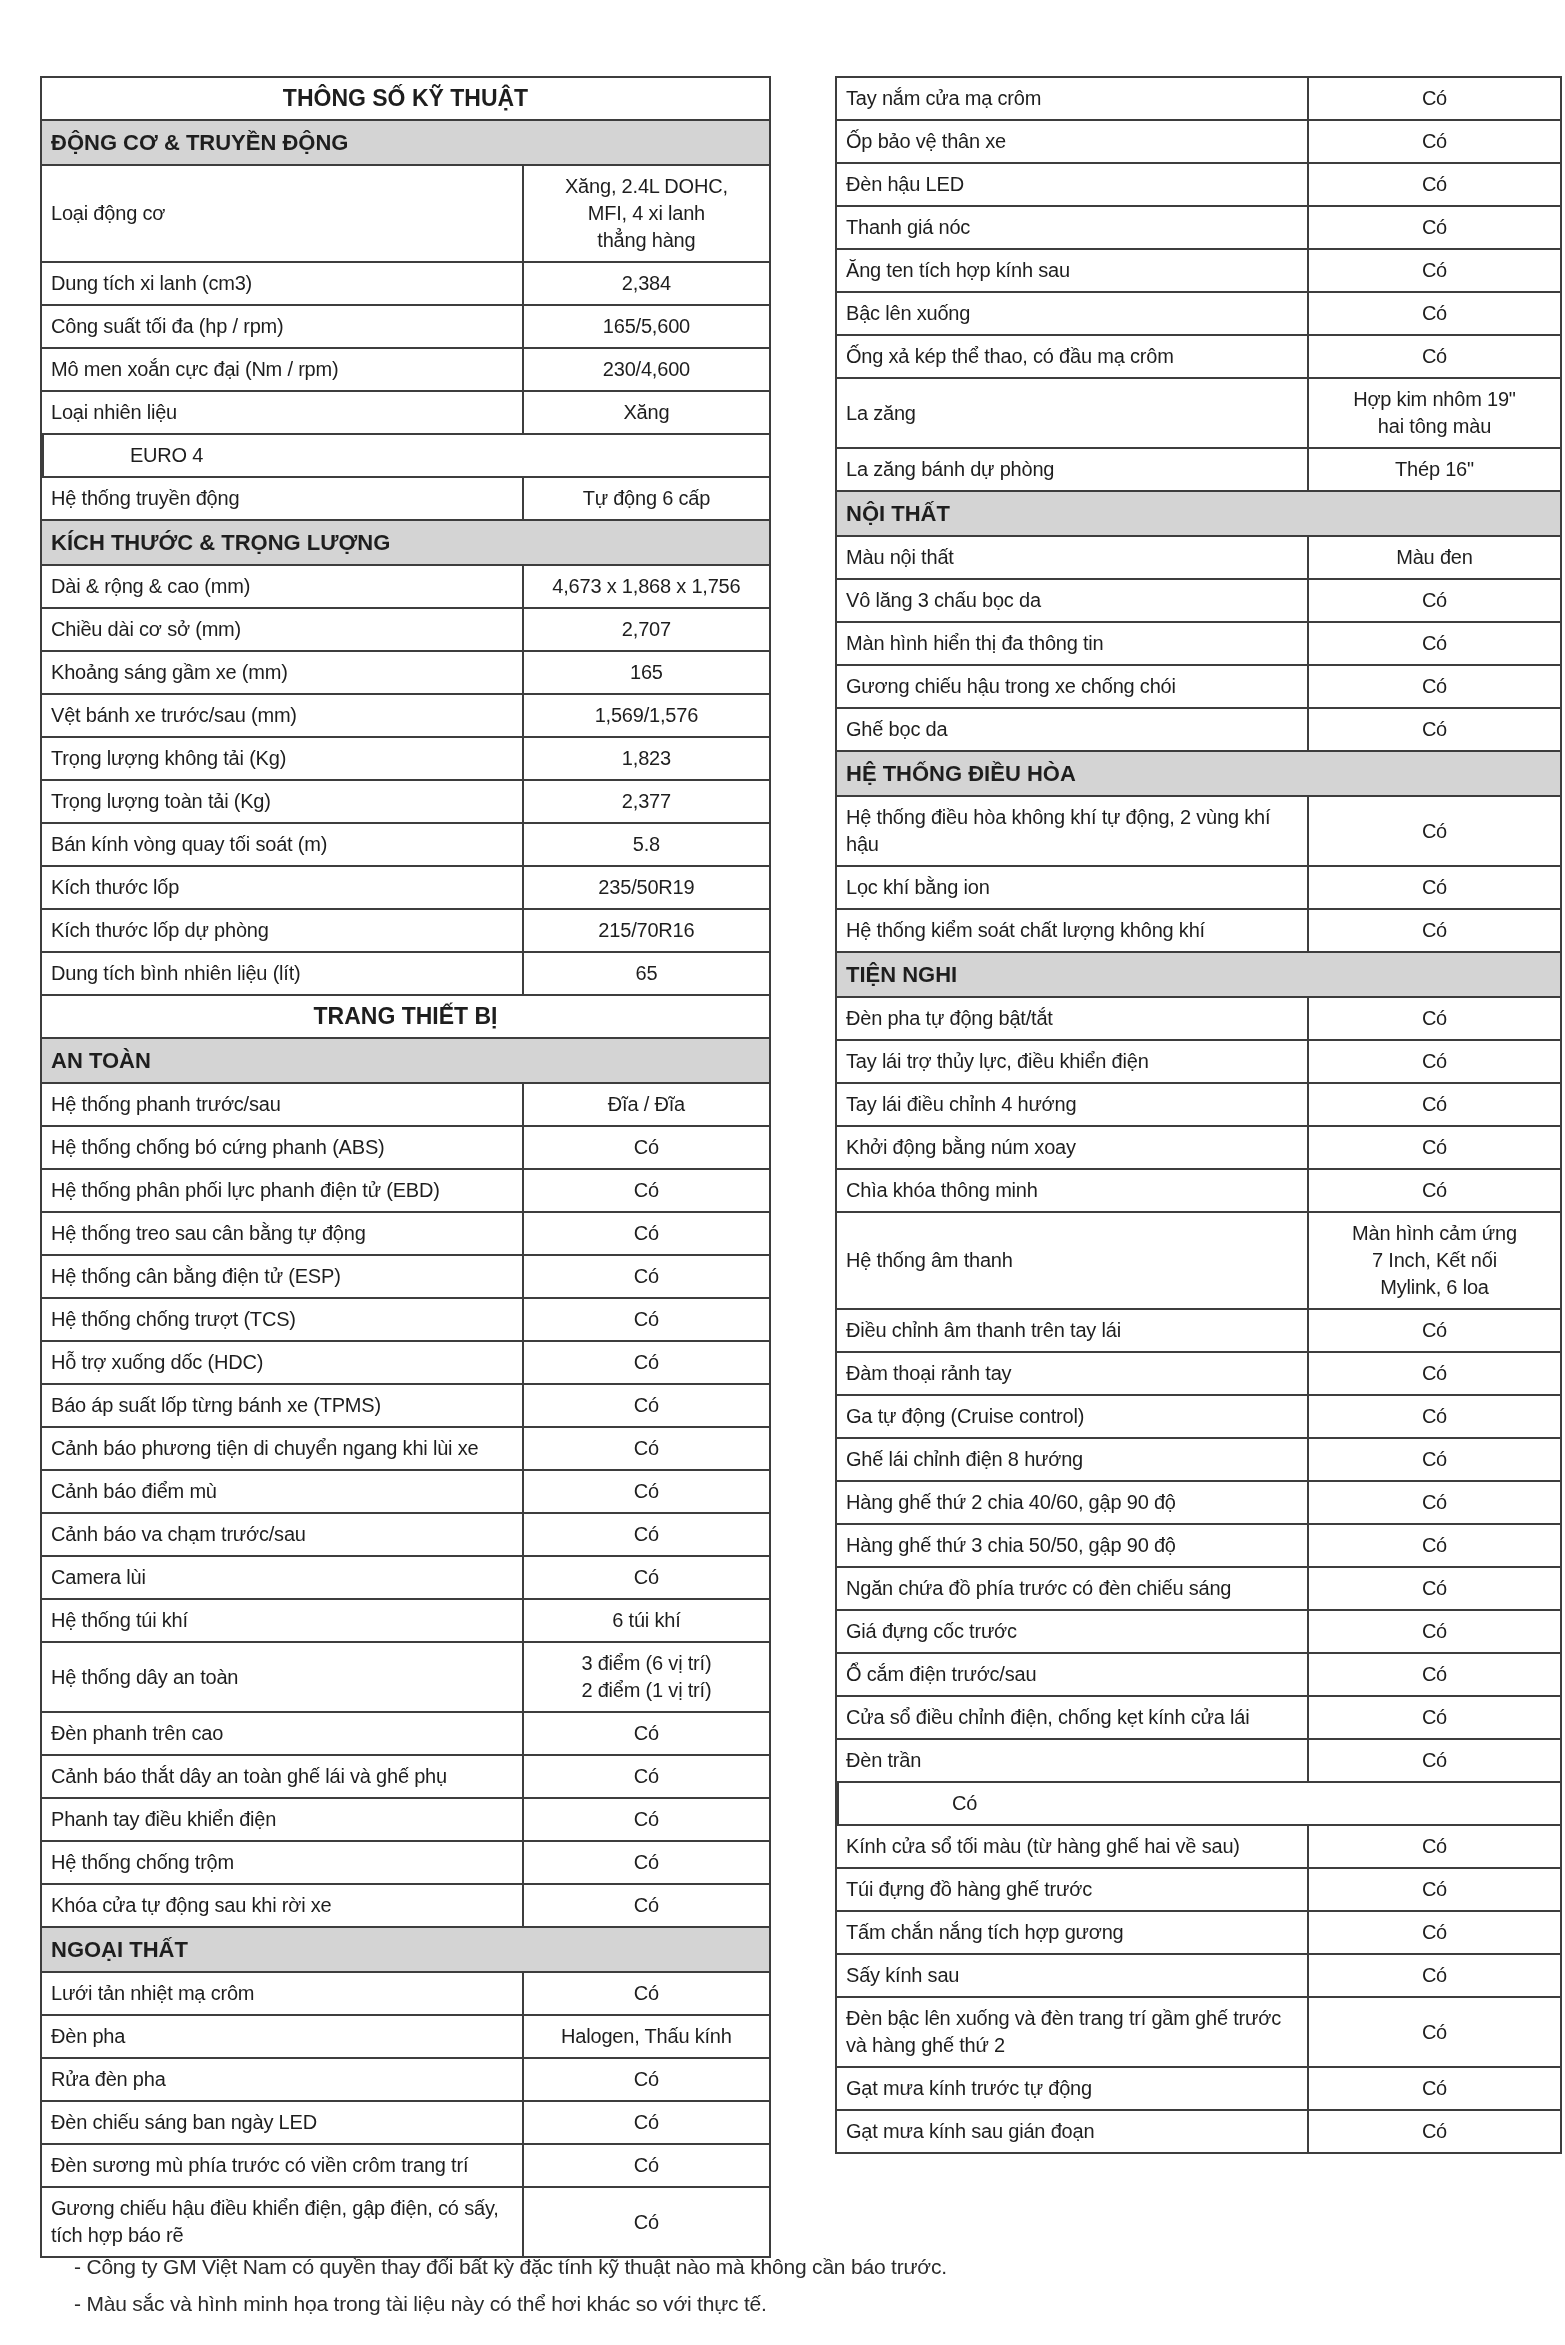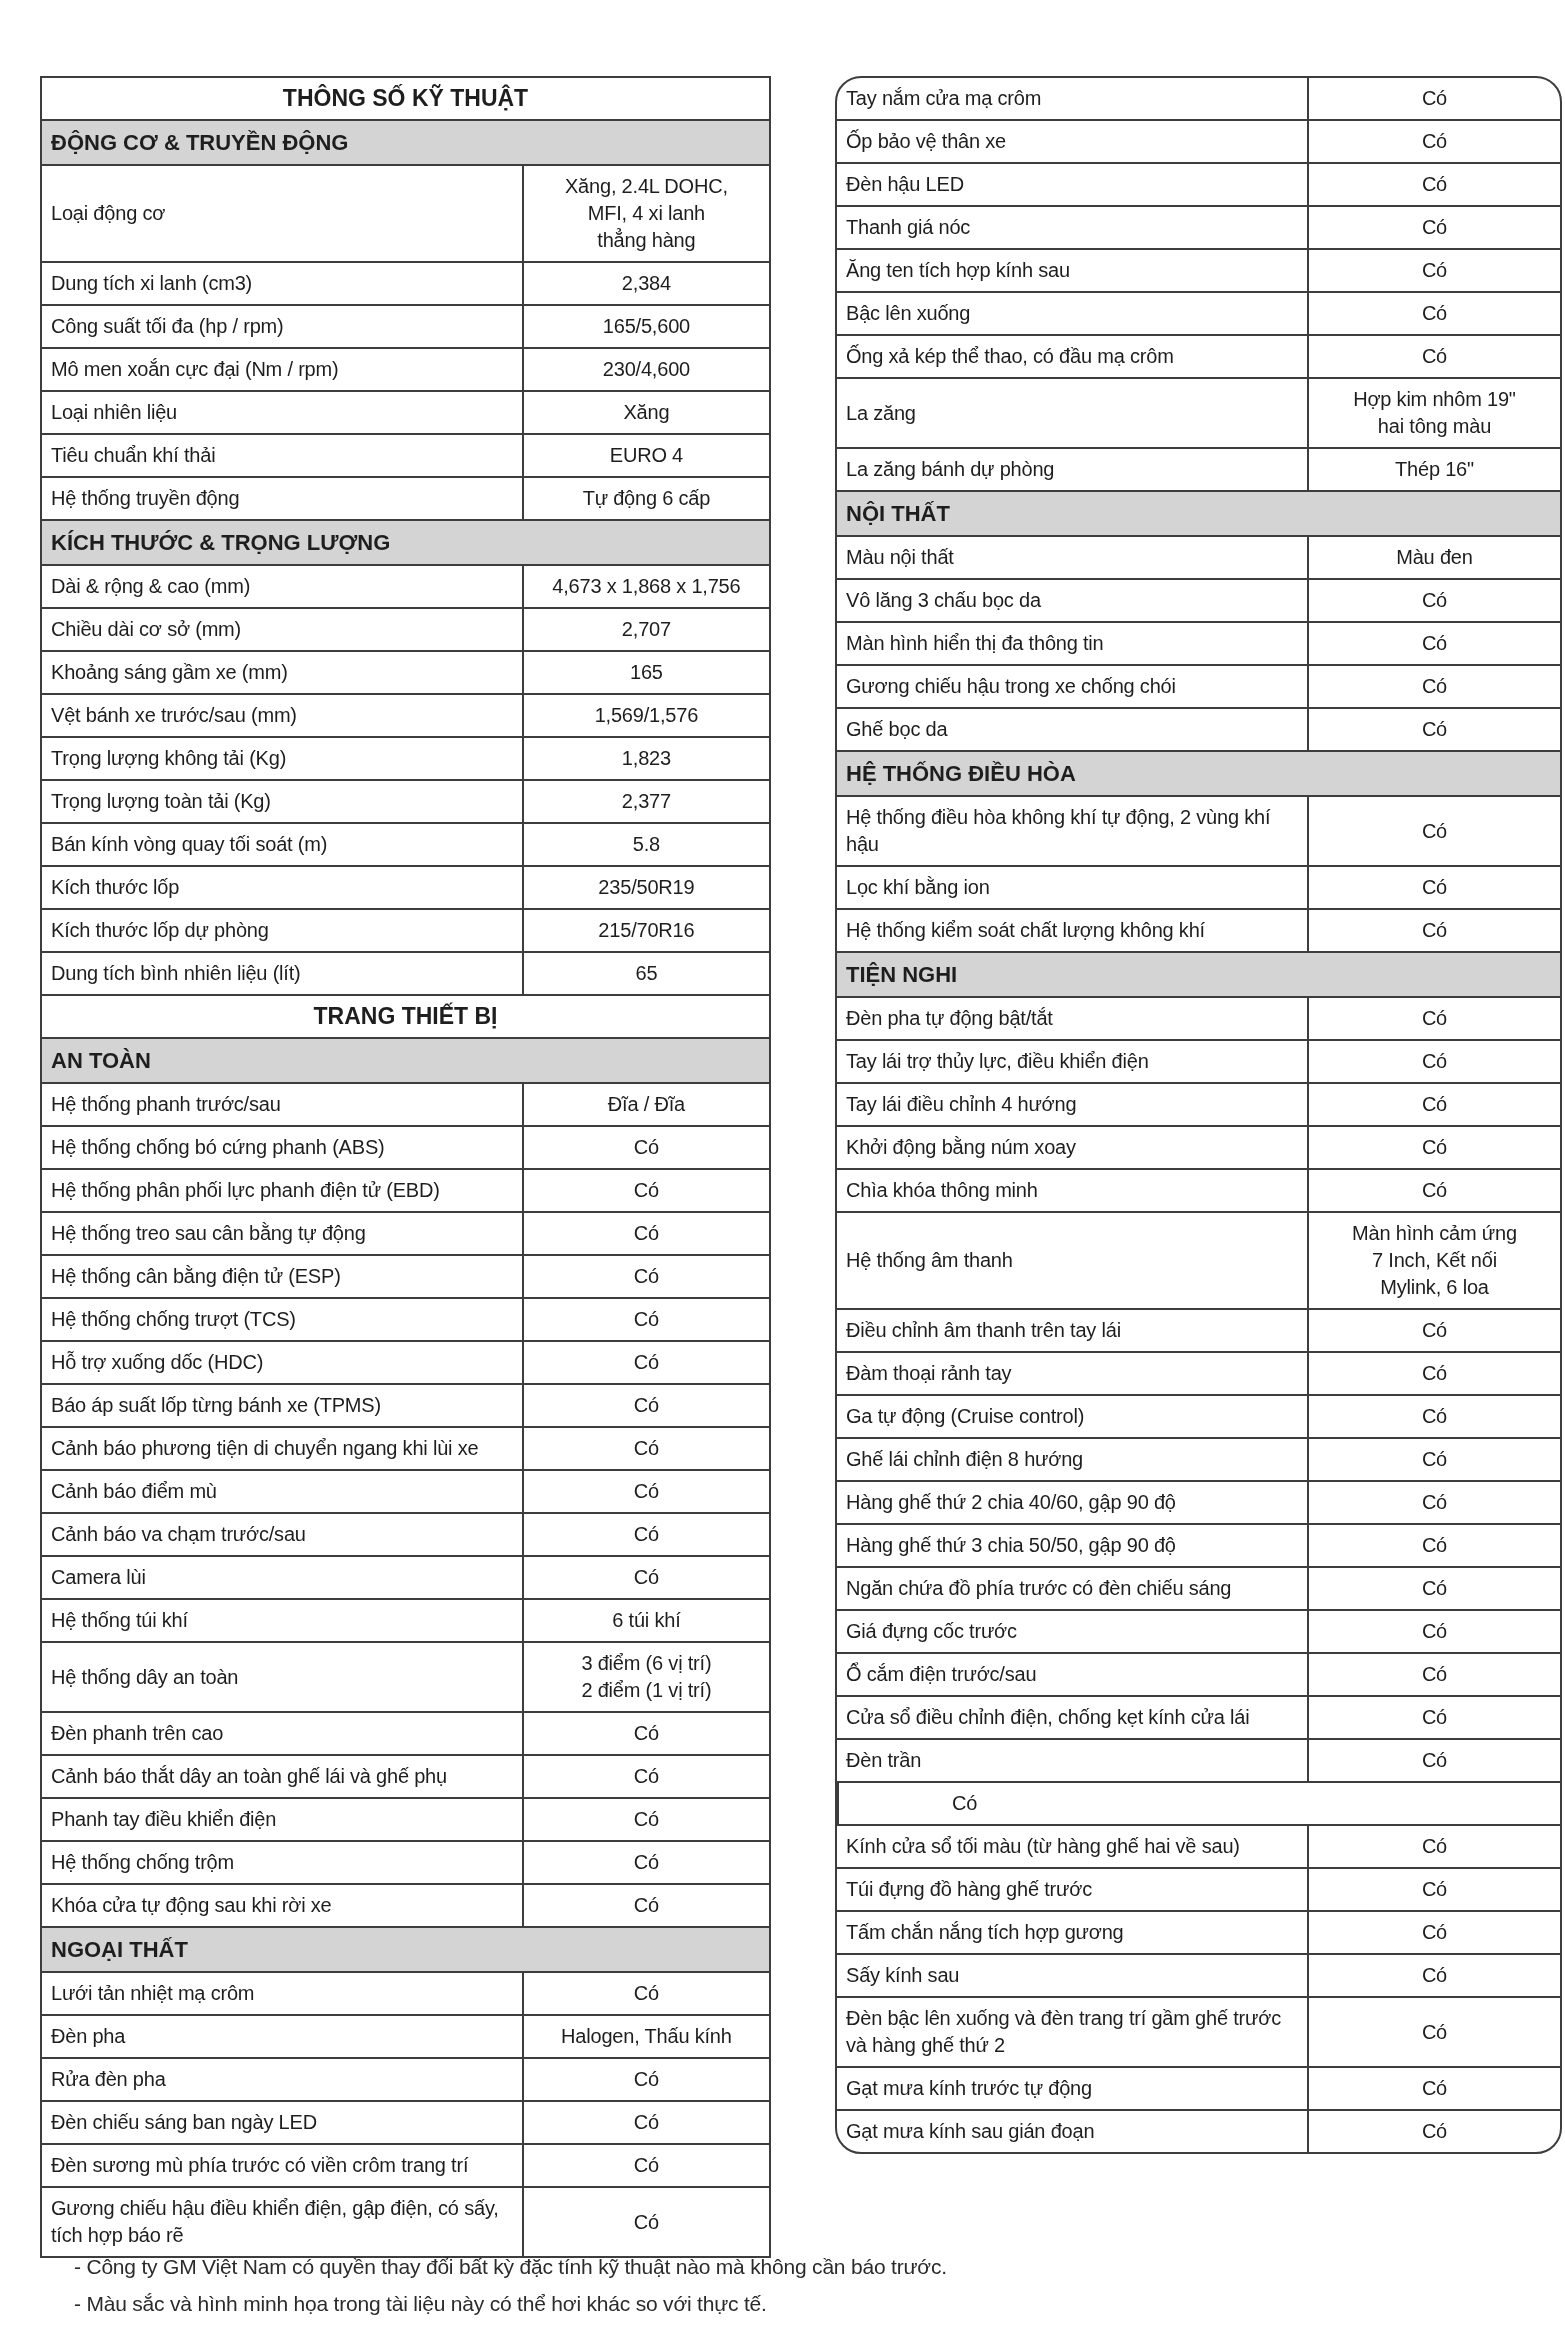--- a/index.html
+++ b/index.html
@@ -8,21 +8,21 @@
     font-family:"Liberation Sans","DejaVu Sans",sans-serif;
     color:#1e1e1e;-webkit-font-smoothing:antialiased;
   }
   .spec-table{
     position:absolute;top:76px;
     border:2px solid #3d3d3d;
     font-size:20px;line-height:27px;letter-spacing:-0.2px;
     box-sizing:border-box;
   }
   #left-table{left:40px;width:731px;}
-  #right-table{left:835px;width:727px;border-radius:26px;}
+  #right-table{left:835px;width:727px;}
   .trow{display:flex;align-items:stretch;border-top:2px solid #3d3d3d;box-sizing:border-box;}
   .trow:first-child{border-top:none;}
   .lbl{
     width:66%;box-sizing:border-box;padding:7px 4px 7px 9px;
     display:flex;align-items:center;text-align:left;
   }
   #right-table .lbl{width:65%;}
   .val{
     width:34%;box-sizing:border-box;border-left:2px solid #3d3d3d;
     display:flex;align-items:center;justify-content:center;
@@ -70,21 +70,20 @@
     </div>
     <div class="trow row">
       <div class="lbl">Mô men xoắn cực đại (Nm / rpm)</div>
       <div class="val">230/4,600</div>
     </div>
     <div class="trow row">
       <div class="lbl">Loại nhiên liệu</div>
       <div class="val">Xăng</div>
     </div>
     <div class="trow row">
-      <div class="lbl">Tiêu chuẩn khí thải</div>
       <div class="val">EURO 4</div>
     </div>
     <div class="trow row">
       <div class="lbl">Hệ thống truyền động</div>
       <div class="val">Tự động 6 cấp</div>
     </div>
     <div class="trow section">
       <div class="stxt">KÍCH THƯỚC &amp; TRỌNG LƯỢNG</div>
     </div>
     <div class="trow row">

